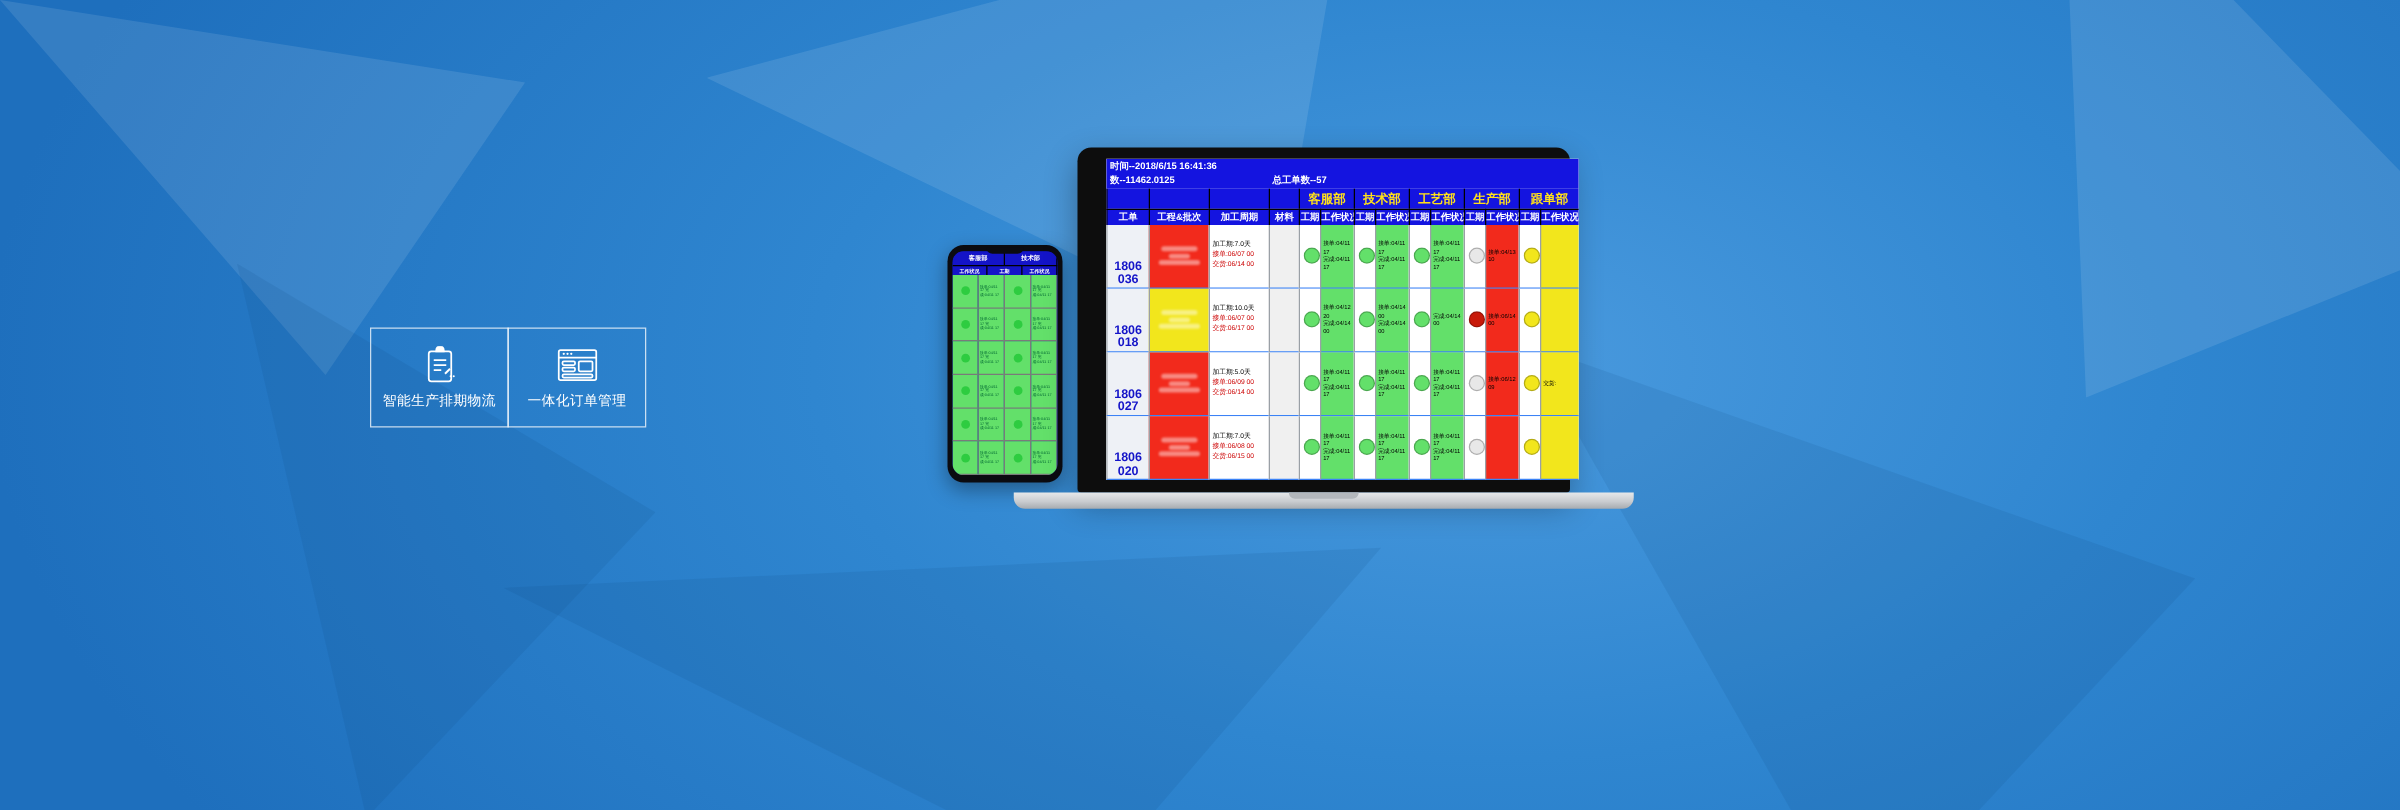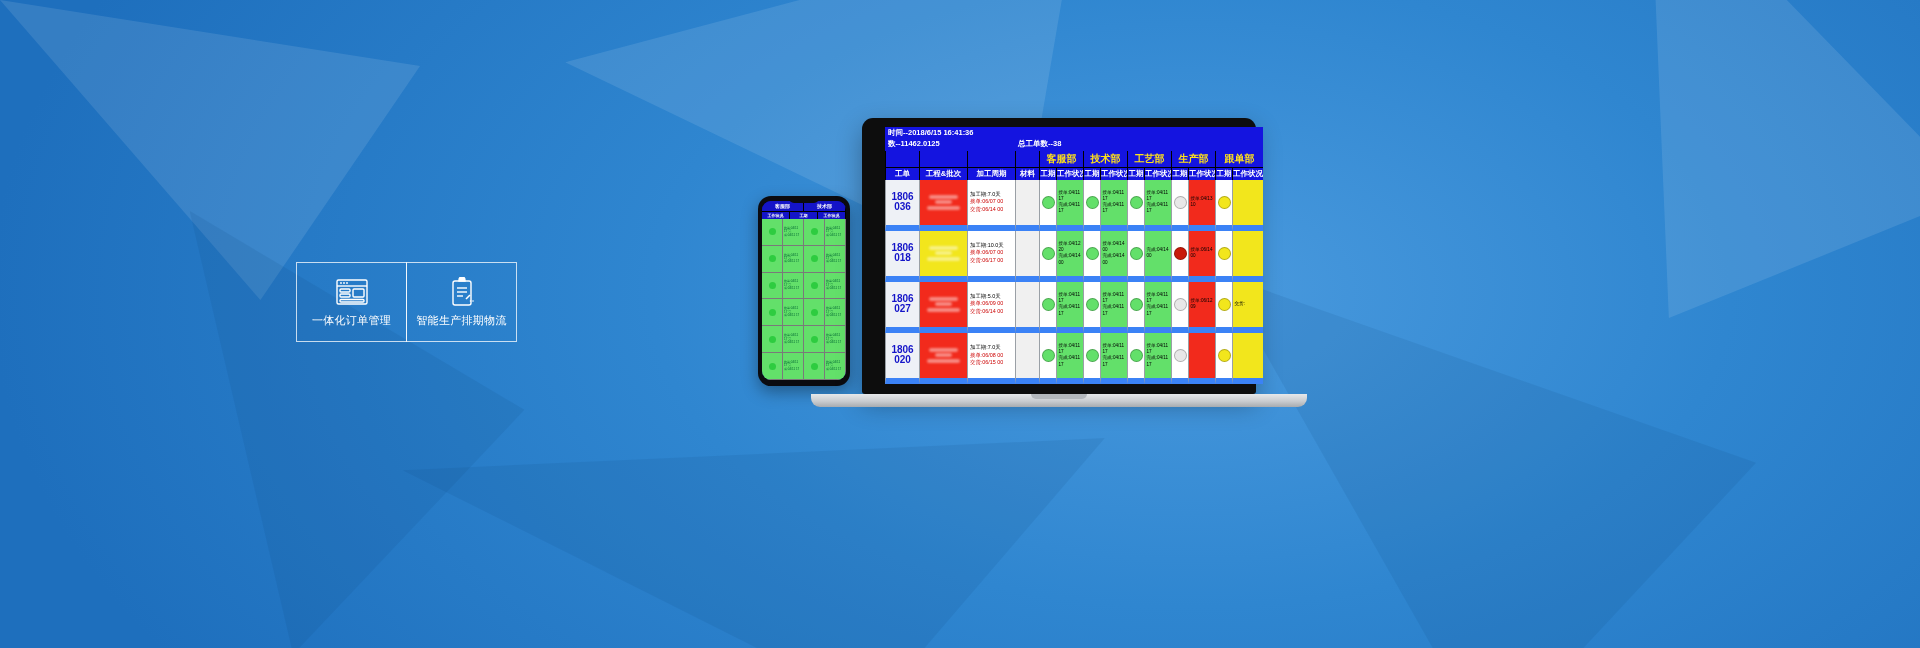--- a/index.html
+++ b/index.html
@@ -112,22 +112,22 @@
               border-left:1px solid #000; padding:1px 0; }
   .dept-cell.spacer{ color:transparent; }
 
   #col-row{ display:flex; background:#1414e0; }
   .col-cell{ color:#fff; font-weight:bold; font-size:7.5px; text-align:center;
              border-left:1px solid #000; border-top:1px solid #000; padding:1px 0;
              white-space:nowrap; overflow:hidden; }
 
   #rows{ flex:1; display:flex; flex-direction:column; }
   .trow{ flex:1; display:flex; }
-  .tcell{ border-left:1px solid #9aa0a6; border-bottom:6px solid #3b82f6;
-          display:flex; align-items:center; justify-content:center;
+  .tcell{ border-left:1px solid #9aa0a6; border-bottom:1px solid #3b82f6;
+          display:flex; align-items:center; justify-content:flex-end;
           position:relative; overflow:hidden; }
   .cell-order{ background:#eef1f6; color:#1414c8; font-weight:bold; font-size:10px;
                flex-direction:column; line-height:1.05; }
   .cell-proj{ }
   .blurline{ background:rgba(255,255,255,.45); border-radius:2px; height:4px; width:62%;
              margin:1.5px auto; filter:blur(1px); }
   .cell-period{ background:#fff; }
   .period-txt{ font-size:5.4px; color:#000; line-height:1.45; width:100%; padding-left:2px;
                text-align:left; }
   .period-txt b{ color:#c00; font-weight:normal; }
@@ -162,50 +162,50 @@
 </div>
 
 <div id="headline">
 </div>
 
 <div id="feature-row">
 
   <div class="feature-box">
     <span class="feature-icon">
       <svg viewBox="0 0 34 30" width="34" height="30" fill="none" stroke="#fff" stroke-width="1.4">
+        <path d="M10 4 H24 a2 2 0 0 1 2 2 V26 a2 2 0 0 1 -2 2 H10 a2 2 0 0 1 -2 -2 V6 a2 2 0 0 1 2 -2 Z"></path>
+        <path d="M14 4 V3 a3 3 0 0 1 6 0 V4 Z" fill="#fff" stroke="#fff"></path>
+        <line x1="12" y1="11" x2="22" y2="11"></line>
+        <line x1="12" y1="15" x2="22" y2="15"></line>
+        <line x1="12" y1="19" x2="18" y2="19"></line>
+        <path d="M21 22 l4 -4" stroke-width="1.6"></path>
+        <circle cx="25.5" cy="24" r="0.8" fill="#fff" stroke="none"></circle>
+        <circle cx="28" cy="24" r="0.8" fill="#fff" stroke="none"></circle>
+      </svg>
+    </span>
+    <span class="feature-label">智能生产排期物流</span>
+  </div>
+
+  <div class="feature-box">
+    <span class="feature-icon">
+      <svg viewBox="0 0 34 30" width="34" height="30" fill="none" stroke="#fff" stroke-width="1.4">
         <rect x="2" y="3" width="30" height="24" rx="1.5"></rect>
         <line x1="2" y1="9" x2="32" y2="9"></line>
         <circle cx="6" cy="6" r="0.9" fill="#fff" stroke="none"></circle>
         <circle cx="9" cy="6" r="0.9" fill="#fff" stroke="none"></circle>
         <circle cx="12" cy="6" r="0.9" fill="#fff" stroke="none"></circle>
         <rect x="5" y="12" width="10" height="3" rx="1"></rect>
         <rect x="5" y="17" width="10" height="3" rx="1"></rect>
         <rect x="18" y="12" width="11" height="8" rx="1"></rect>
         <rect x="5" y="22.5" width="24" height="2.5" rx="1"></rect>
       </svg>
     </span>
     <span class="feature-label">一体化订单管理</span>
   </div>
 
-  <div class="feature-box">
-    <span class="feature-icon">
-      <svg viewBox="0 0 34 30" width="34" height="30" fill="none" stroke="#fff" stroke-width="1.4">
-        <path d="M10 4 H24 a2 2 0 0 1 2 2 V26 a2 2 0 0 1 -2 2 H10 a2 2 0 0 1 -2 -2 V6 a2 2 0 0 1 2 -2 Z"></path>
-        <path d="M14 4 V3 a3 3 0 0 1 6 0 V4 Z" fill="#fff" stroke="#fff"></path>
-        <line x1="12" y1="11" x2="22" y2="11"></line>
-        <line x1="12" y1="15" x2="22" y2="15"></line>
-        <line x1="12" y1="19" x2="18" y2="19"></line>
-        <path d="M21 22 l4 -4" stroke-width="1.6"></path>
-        <circle cx="25.5" cy="24" r="0.8" fill="#fff" stroke="none"></circle>
-        <circle cx="28" cy="24" r="0.8" fill="#fff" stroke="none"></circle>
-      </svg>
-    </span>
-    <span class="feature-label">智能生产排期物流</span>
-  </div>
-
 
 </div>
 
 <div id="phone">
   <div id="phone-notch"></div>
   <div id="phone-screen">
     <div class="ph-dept-row">
       <div class="ph-dept">客服部</div>
       <div class="ph-dept">技术部</div>
     </div>
@@ -314,21 +314,21 @@
 <div id="laptop">
   <div id="laptop-lid">
     <div id="laptop-screen">
 
       <div id="info-bar">
         <div class="ib-row">
           <span class="ib-a">时间--2018/6/15 16:41:36</span>
         </div>
         <div class="ib-row">
           <span class="ib-a">数--11462.0125</span>
-          <span class="ib-b">总工单数--38</span>
+          <span class="ib-b">总工单数--57</span>
         </div>
       </div>
 
       <div id="dept-row">
         <div class="dept-cell spacer" style="width:34px">.</div>
         <div class="dept-cell spacer" style="width:48px">.</div>
         <div class="dept-cell spacer" style="width:48px">.</div>
         <div class="dept-cell spacer" style="width:24px">.</div>
         <div class="dept-cell" style="width:44px">客服部</div>
         <div class="dept-cell" style="width:44px">技术部</div>

